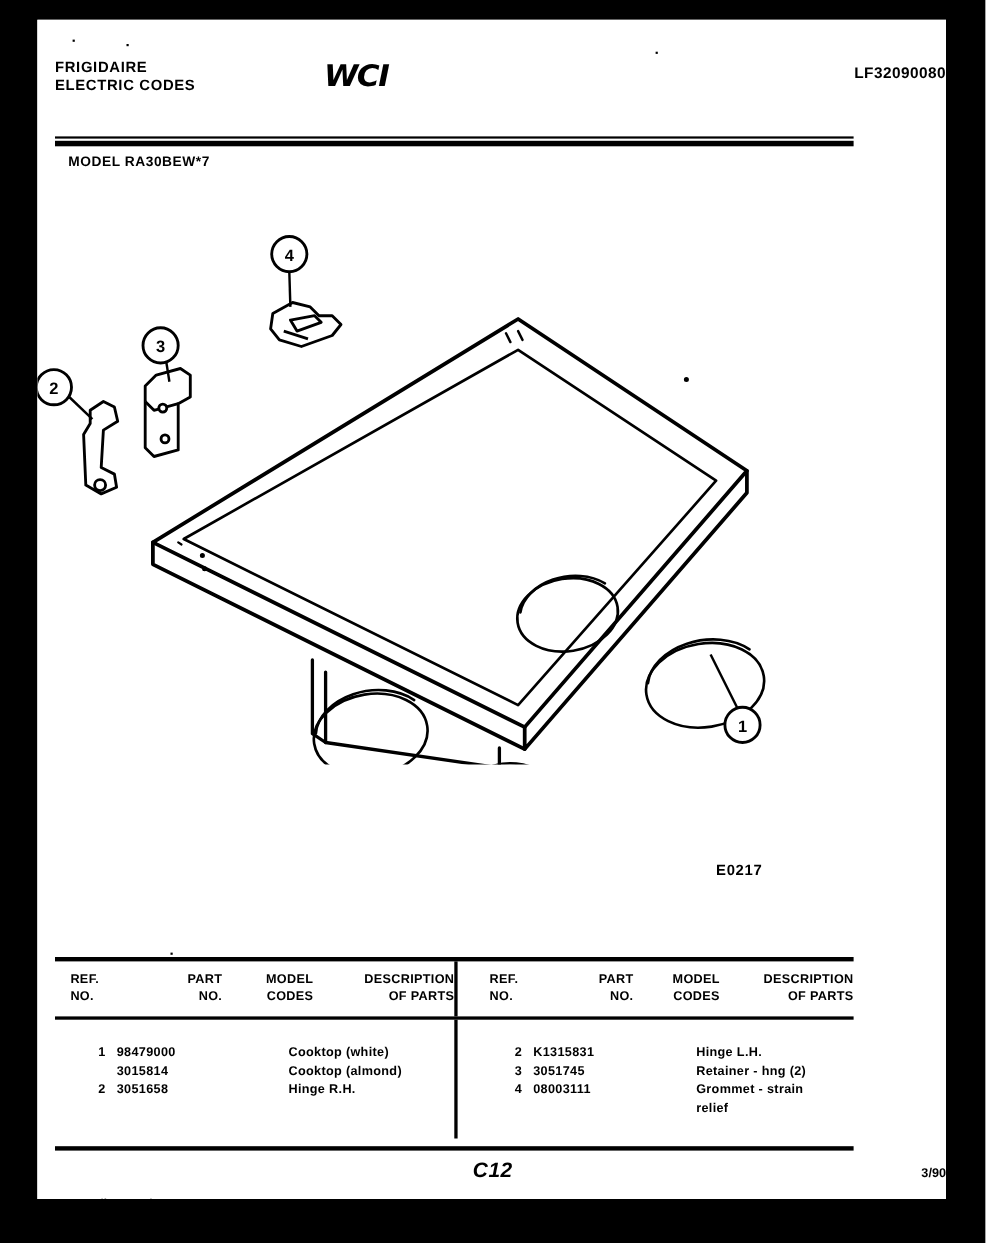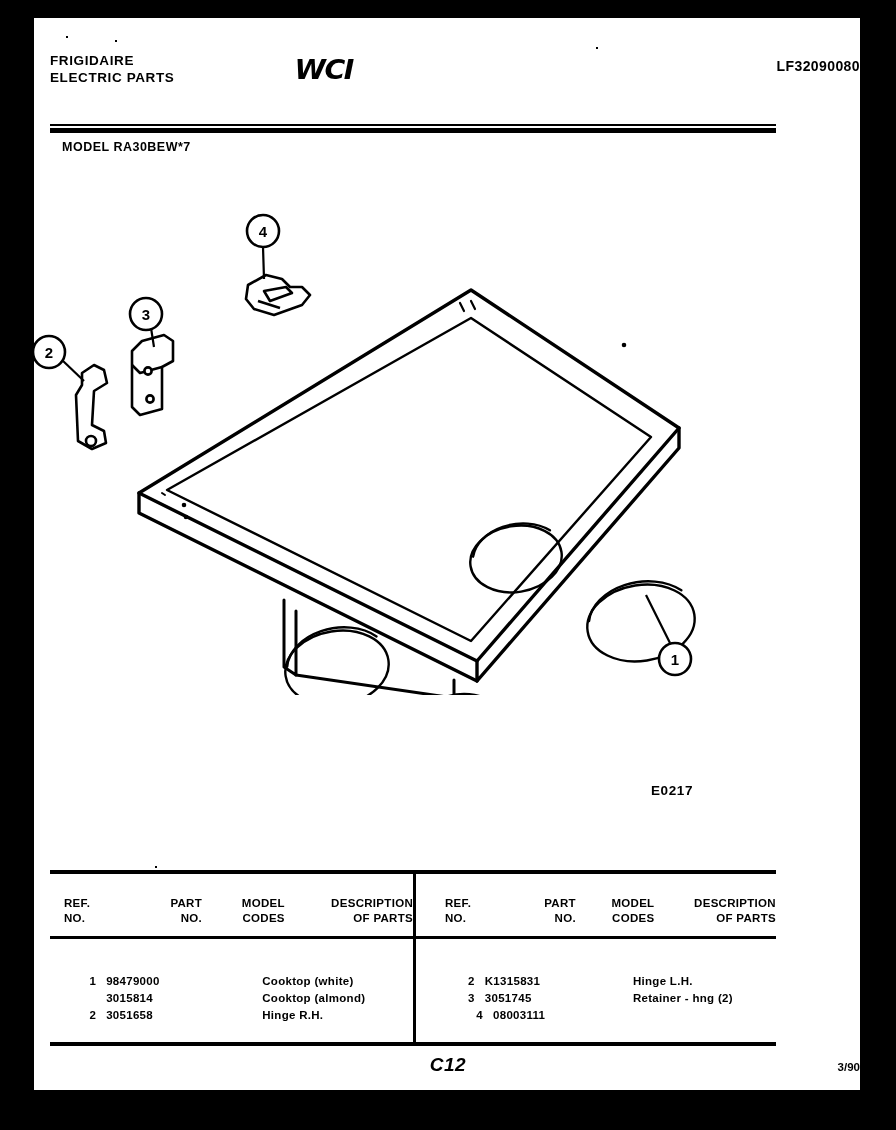--- a/index.html
+++ b/index.html
@@ -141,21 +141,20 @@
     margin-top: 0;
   }
   .tbl-body {
     position: relative;
     display: flex;
   }
   .tbl-half {
     width: 363px;
     box-sizing: border-box;
     position: relative;
-    margin-top: 12px;
   }
   .tbl-half.right { padding-left: 18px; }
   .col-divider {
     position: absolute;
     left: 363px;
     top: 0;
     bottom: 0;
     width: 2.5px;
     background: #000;
   }
@@ -220,21 +219,21 @@
 
 <div class="sheet"></div>
 
 <div class="speck" style="left:66px;top:36px;"></div>
 <div class="speck" style="left:115px;top:40px;"></div>
 <div class="speck" style="left:596px;top:47px;"></div>
 <div class="speck" style="left:155px;top:866px;"></div>
 <div class="speck" style="left:10px;top:560px;"></div>
 
 <div class="brand">FRIGIDAIRE
-ELECTRIC PARTS</div>
+ELECTRIC CODES</div>
 
 <div class="catalog-head">
   <span class="wci-logo">WCI</span>
 </div>
 
 <div class="catalog-number">LF32090080</div>
 
 <div class="head-rule"></div>
 
 <div class="model-line">MODEL RA30BEW*7</div>
@@ -401,20 +400,22 @@
         <div class="data-row">
           <div class="c-ref">3</div>
           <div class="c-part">3051745</div>
           <div class="c-model"></div>
           <div class="c-desc">Retainer - hng (2)</div>
         </div>
         <div class="data-row">
           <div class="c-ref">4</div>
           <div class="c-part">08003111</div>
           <div class="c-model"></div>
+          <div class="c-desc">Grommet - strain
+relief</div>
         </div>
       </div>
   </div>
 </div>
 
 <div class="footer-rule"></div>
 
 <div class="footnote">* = Not Illustrated</div>
 <div class="page-code">C12</div>
 <div class="rev-date">3/90</div>

